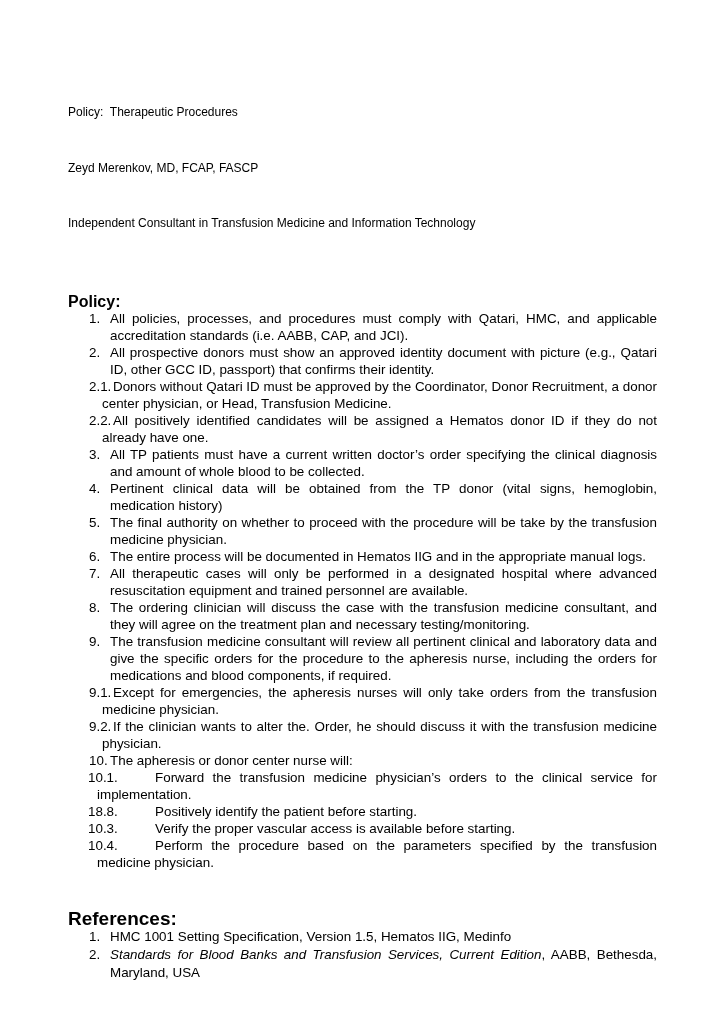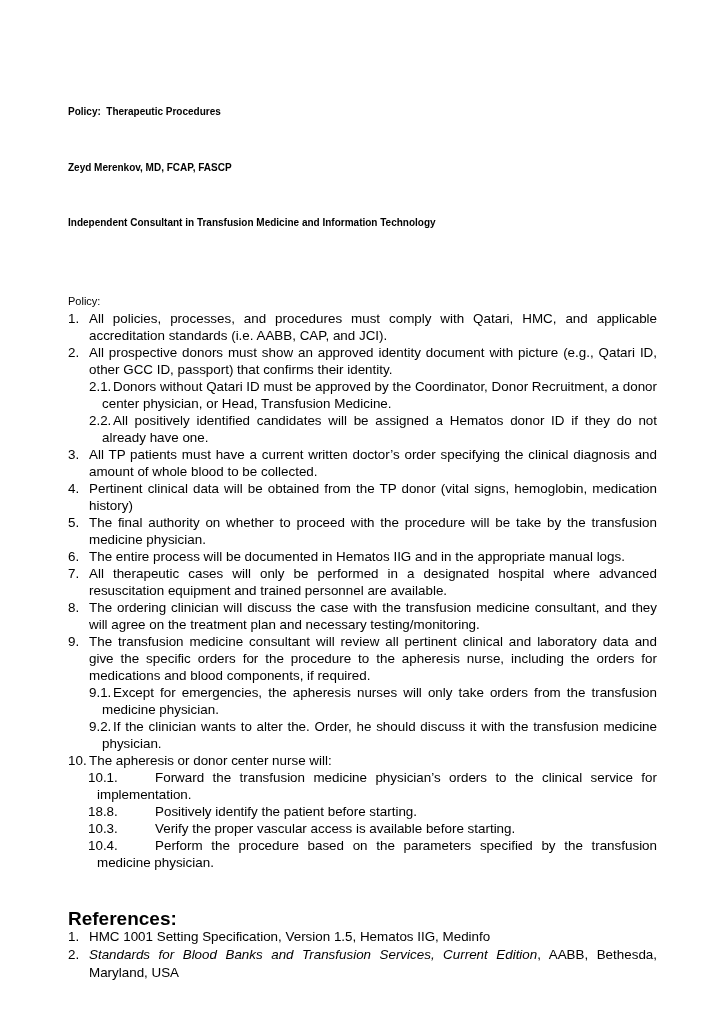--- a/index.html
+++ b/index.html
@@ -21,40 +21,41 @@
     background: #ffffff;
   }
   .content {
     position: absolute;
     left: 68px;
     top: 0;
     width: 589px;
   }
   .header-block {
     margin-top: 66px;
-    font-size: 10px;
+    font-size: 12px;
     line-height: 18.5px;
-    font-weight: bold;
+    font-weight: normal;
     white-space: pre-wrap;
   }
   .body-text {
     font-size: 13.4px;
     line-height: 17px;
   }
   .section-heading {
     margin: 23px 0 0 0;
-    font-weight: normal;
-    font-size: 11px;
+    font-weight: bold;
+    font-size: 16px;
     line-height: 17px;
   }
   p { margin: 0; }
   .li {
     padding-left: 21px;
     text-indent: -21px;
     text-align: justify;
+    margin-left: 21px;
   }
   .num {
     display: inline-block;
     width: 21px;
     text-indent: 0;
   }
   .li-sub {
     padding-left: 34px;
     text-indent: -13px;
     text-align: justify;

